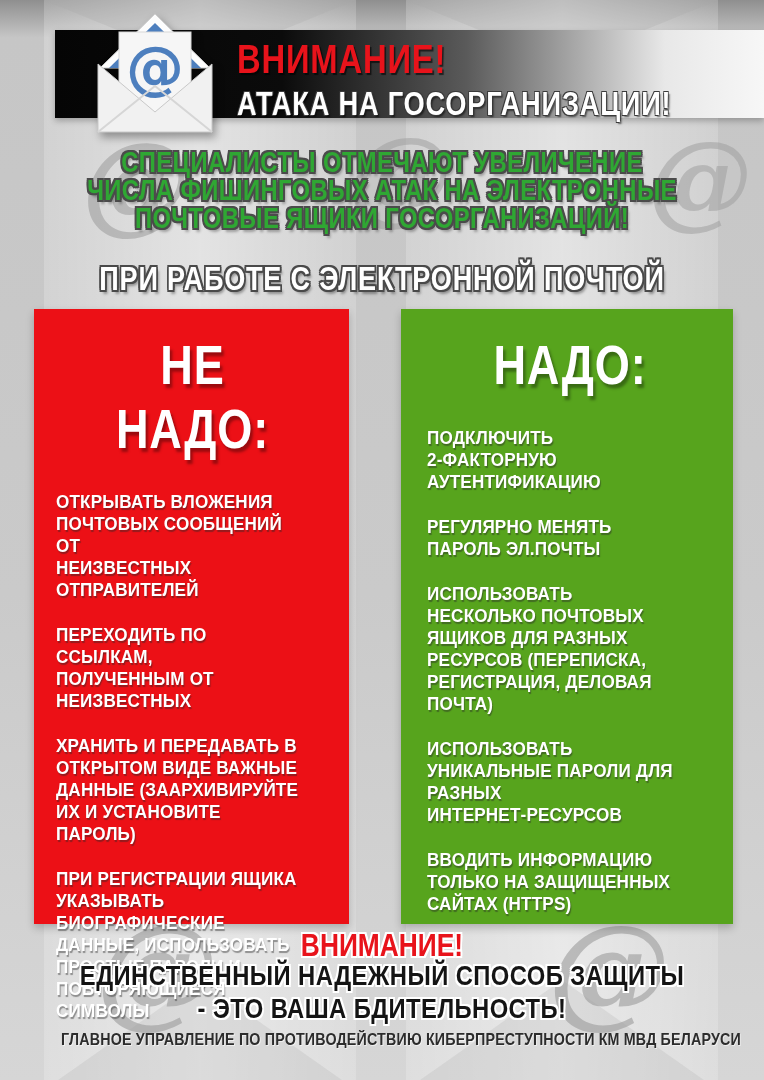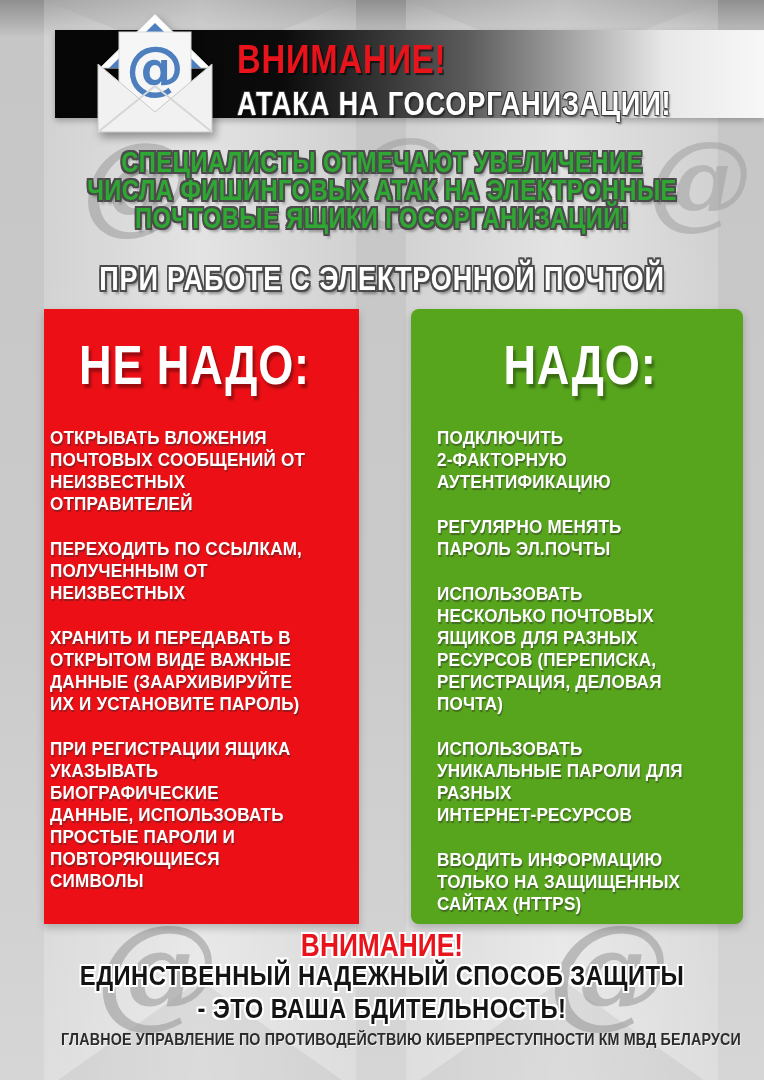--- a/index.html
+++ b/index.html
@@ -66,23 +66,23 @@
   }
   .subtitle {
     position: absolute; left: 0; right: 0; top: 260px; text-align: center;
     font-size: 33px; font-weight: bold; color: #ffffff; letter-spacing: 1px;
     transform: scaleX(0.82); white-space: nowrap;
     text-shadow: -2px -2px 0 #4a4a4a, 2px -2px 0 #4a4a4a, -2px 2px 0 #4a4a4a, 2px 2px 0 #4a4a4a,
                  -2px 0 0 #4a4a4a, 2px 0 0 #4a4a4a, 0 -2px 0 #4a4a4a, 0 2px 0 #4a4a4a, 3px 4px 3px rgba(0,0,0,0.35);
   }
 
   
-  .box { position: absolute; top: 309px; height: 615px; box-sizing: border-box; padding: 24px 20px 0 6px; margin-left: 10px; }
+  .box { position: absolute; top: 309px; height: 615px; box-sizing: border-box; padding: 24px 20px 0 22px; }
   .box.red   { left: 34px;  width: 315px; background: #ec1016; box-shadow: 0 4px 8px rgba(0,0,0,0.22); }
-  .box.green { left: 401px; width: 332px; background: #57a41d; box-shadow: 0 4px 8px rgba(0,0,0,0.22); padding-left: 26px; border-radius: 8px; }
+  .box.green { left: 401px; width: 332px; background: #57a41d; box-shadow: 0 4px 8px rgba(0,0,0,0.22); padding-left: 26px; }
   .box-title {
     text-align: center; font-size: 55px; font-weight: bold; color: #ffffff;
     letter-spacing: 1px; transform: scaleX(0.82); margin-bottom: 30px;
     text-shadow: 3px 4px 3px rgba(0,0,0,0.35);
   }
   .box-item {
     font-size: 19px; line-height: 22px; font-weight: bold; color: #ffffff;
     white-space: pre-line; margin-bottom: 23px; letter-spacing: 0.2px;
     transform: scaleX(0.9); transform-origin: 0 0;
     text-shadow: 1px 2px 1px rgba(40,40,40,0.45);

